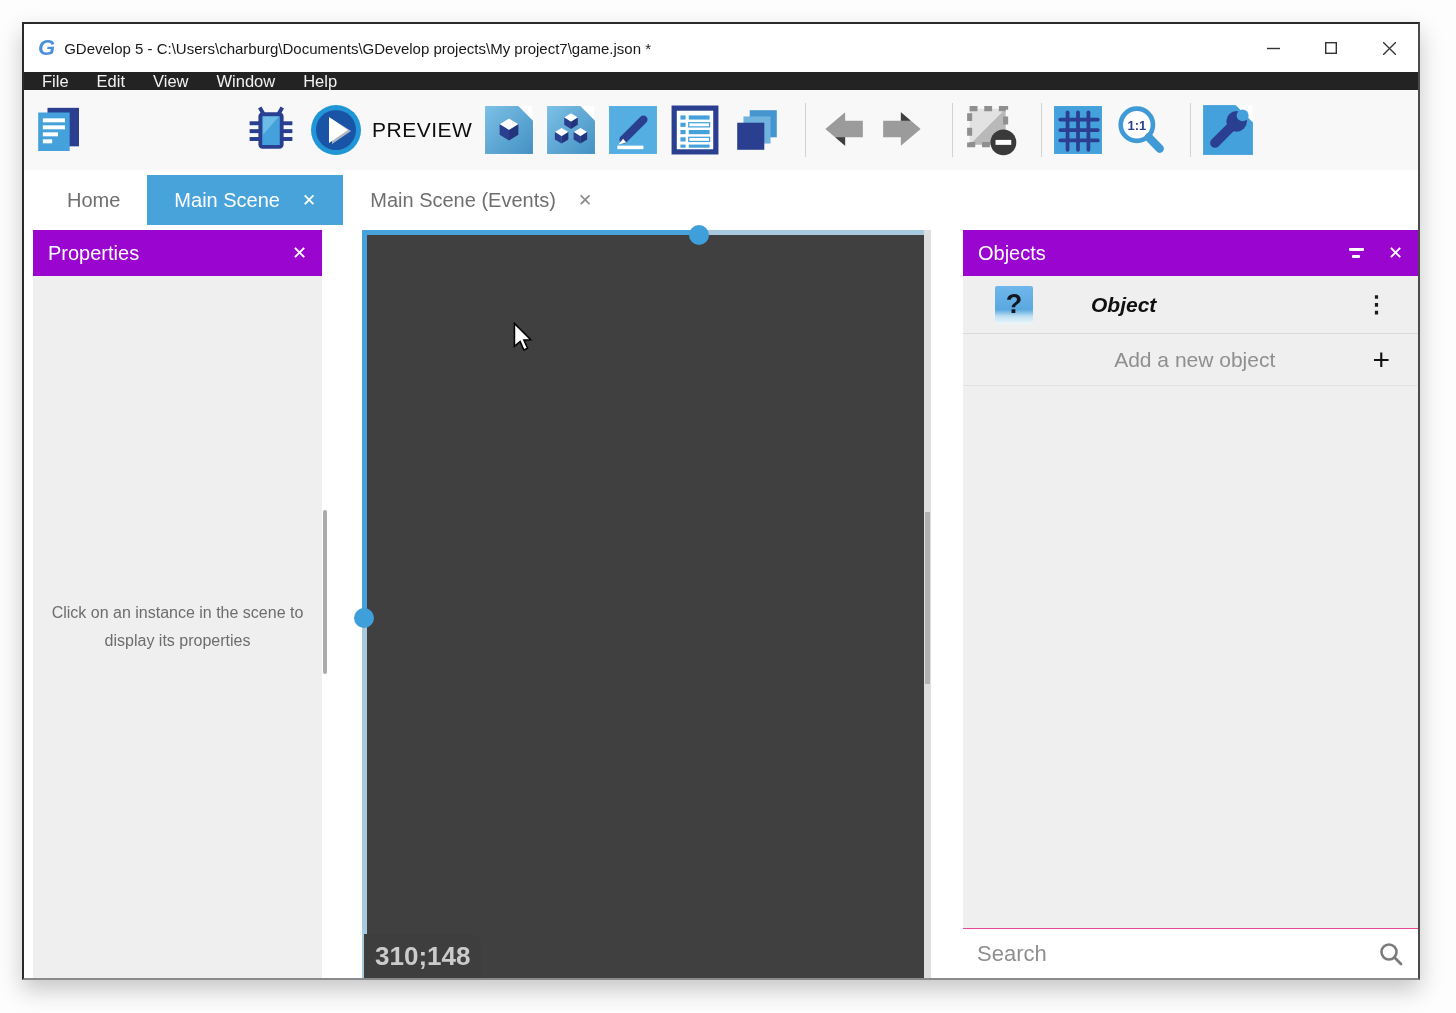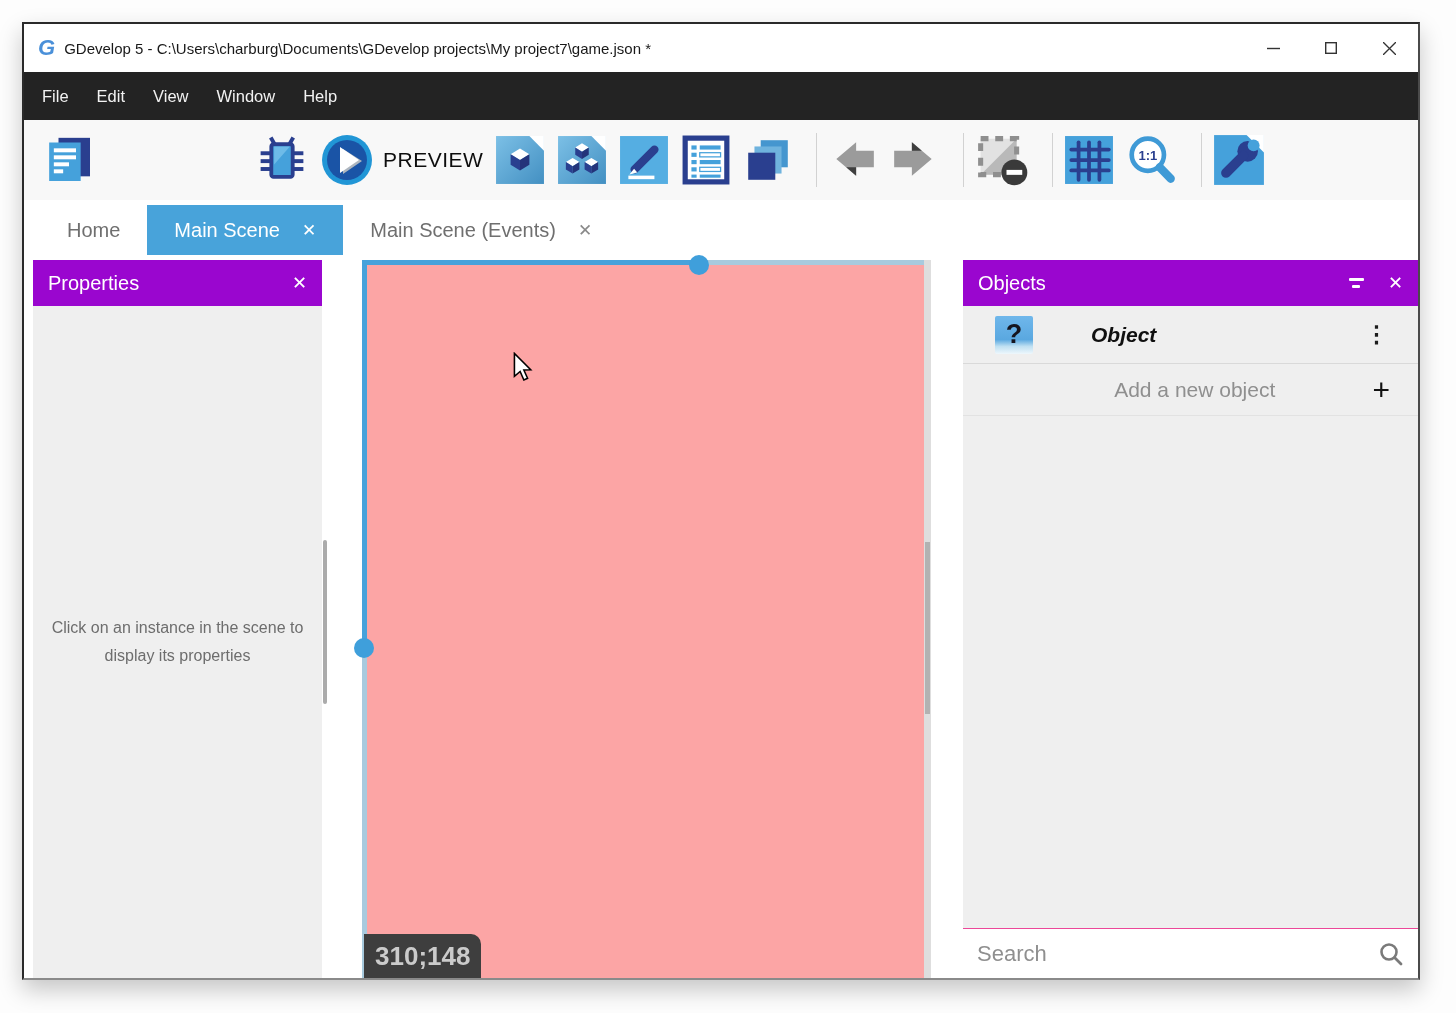--- a/index.html
+++ b/index.html
@@ -14,25 +14,25 @@
 
   
   .titlebar { height:48px; background:#fff; display:flex; align-items:center; padding-left:14px; flex:0 0 auto; }
   .logo { font-size:22px; font-weight:700; color:#4a90d9; font-style:italic; margin-right:9px; line-height:1; }
   .title { font-size:15px; color:#191919; flex:1; white-space:nowrap; overflow:hidden; }
   .wctrls { display:flex; height:100%; }
   .wctrl { width:58px; height:100%; display:flex; align-items:center; justify-content:center; }
   .wctrl svg { display:block; }
 
   
-  .menubar { height:48px; background:#232323; display:flex; align-items:center; padding-left:4px; flex:0 0 auto; }
+  .menubar { height:18px; background:#232323; display:flex; align-items:center; padding-left:4px; flex:0 0 auto; }
   .menuitem { color:#f2f2f2; font-size:16.5px; padding:0 14px; height:100%; display:flex; align-items:center; }
 
   
-  .toolbar { height:80px; background:#f8f8f8; display:flex; align-items:center; padding-left:17px; flex:0 0 auto; }
+  .toolbar { height:80px; background:#f8f8f8; display:flex; align-items:center; padding-left:6px; flex:0 0 auto; }
   .tbtn { display:flex; align-items:center; margin-right:12px; }
   .tlabel { font-size:21px; color:#0d0d0d; letter-spacing:.5px; margin-left:10px; }
   .sep { width:1px; height:54px; background:#d2d2d2; margin:0 11px; }
   .spacer-a { width:146px; }
   .mr20 { margin-right:20px; }
 
   
   .tabbar { height:55px; background:#ffffff; display:flex; align-items:flex-end; padding-left:16px; flex:0 0 auto; }
   .tab { height:50px; display:flex; align-items:center; padding:0 27px; font-size:20px; color:#6f6f6f; }
   .tab .tclose { margin-left:22px; font-size:17px; color:#8a8a8a; }
@@ -46,21 +46,21 @@
   .panel-header .ph-title { flex:1; }
   .ph-close { font-size:18px; color:#fff; margin-left:20px; }
 
   
   .props { width:289px; background:#efefef; display:flex; flex-direction:column; margin-right:8px; flex:0 0 auto; }
   .props-body { flex:1; display:flex; align-items:center; justify-content:center; }
   .props-msg { width:252px; text-align:center; font-size:16px; line-height:1.75; color:#6d6d6d; }
   .props-scrollbar { position:absolute; left:299px; top:285px; width:4px; height:164px; background:#ababab; border-radius:2px; z-index:3; }
 
   
-  .canvas { flex:1; position:relative; background:#fca5a5; min-width:0; }
+  .canvas { flex:1; position:relative; background:#404040; min-width:0; }
   .hline1 { position:absolute; top:0; left:0; width:337px; height:5px; background:#47a2db; z-index:2; }
   .hline2 { position:absolute; top:0; left:337px; right:0; height:5px; background:#a8cade; z-index:2; }
   .hthumb { position:absolute; top:-5px; left:327px; width:20px; height:20px; border-radius:50%; background:#3f9fdb; z-index:4; }
   .vline1 { position:absolute; top:0; left:0; width:5px; height:388px; background:#47a2db; z-index:2; }
   .vline2 { position:absolute; top:388px; bottom:0; left:0; width:5px; background:#a8cade; z-index:2; }
   .vthumb { position:absolute; top:378px; left:-8px; width:20px; height:20px; border-radius:50%; background:#3f9fdb; z-index:4; }
   .rtrack { position:absolute; right:0; top:0; bottom:0; width:7px; background:#dedede; z-index:2; }
   .rthumb { position:absolute; right:1px; top:282px; width:5px; height:172px; background:#b2b2b2; z-index:3; }
   .coords { position:absolute; left:2px; bottom:0; height:44px; line-height:44px; padding:0 11px; background:#3e3e3e; color:#cbcbcb; font-size:26px; font-weight:bold; border-top-right-radius:10px; z-index:5; }
   .cursor { position:absolute; left:150px; top:92px; z-index:6; }

